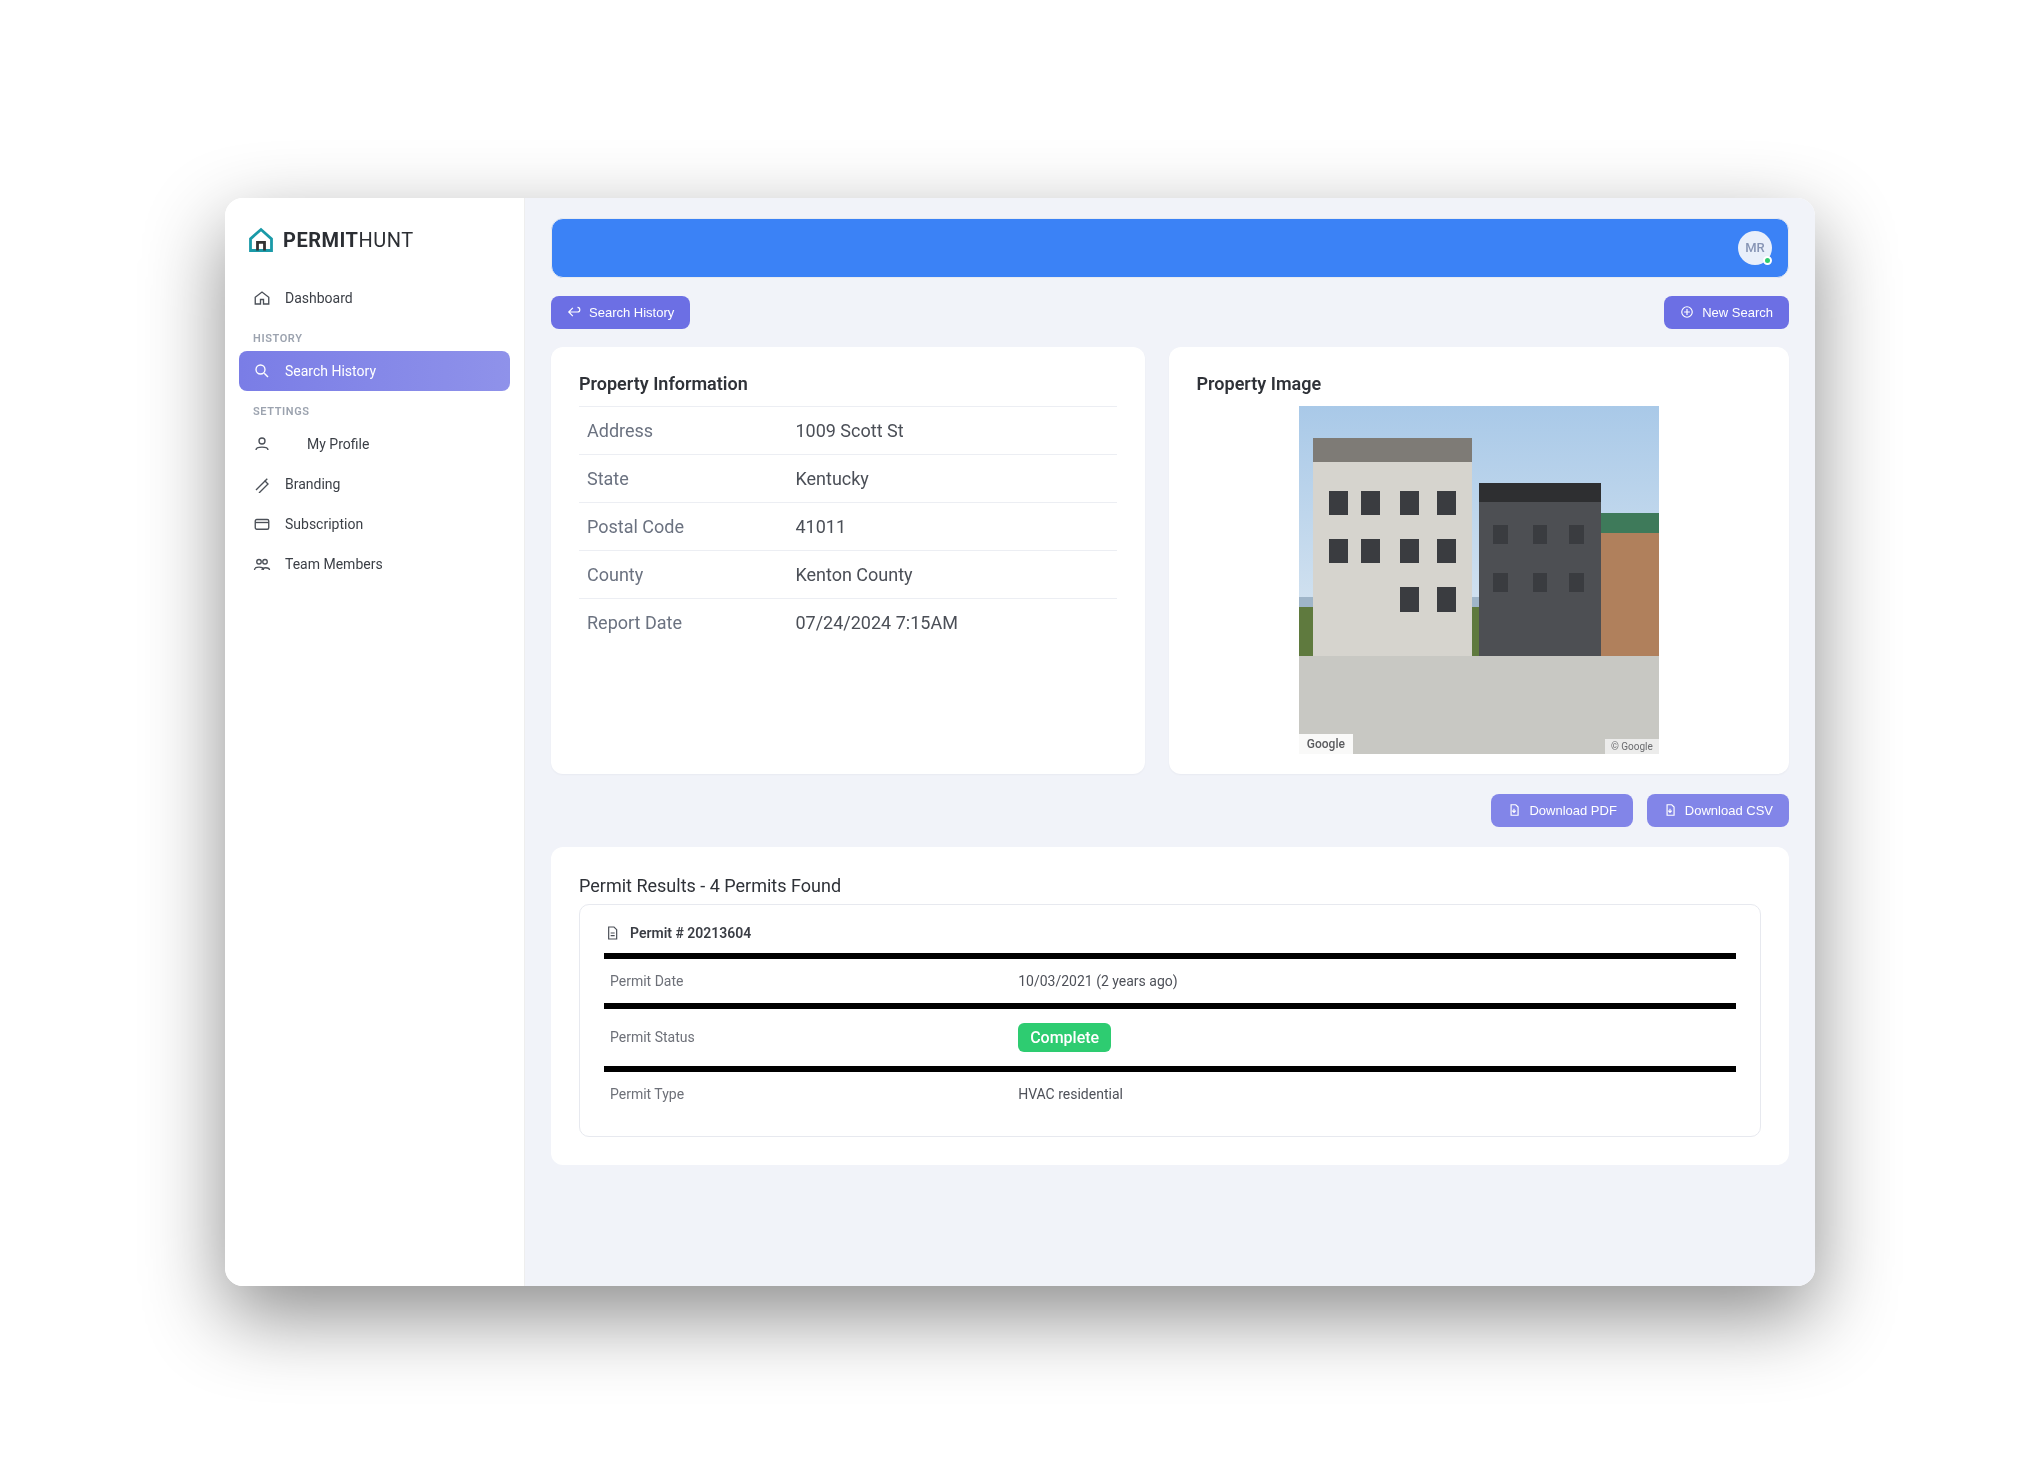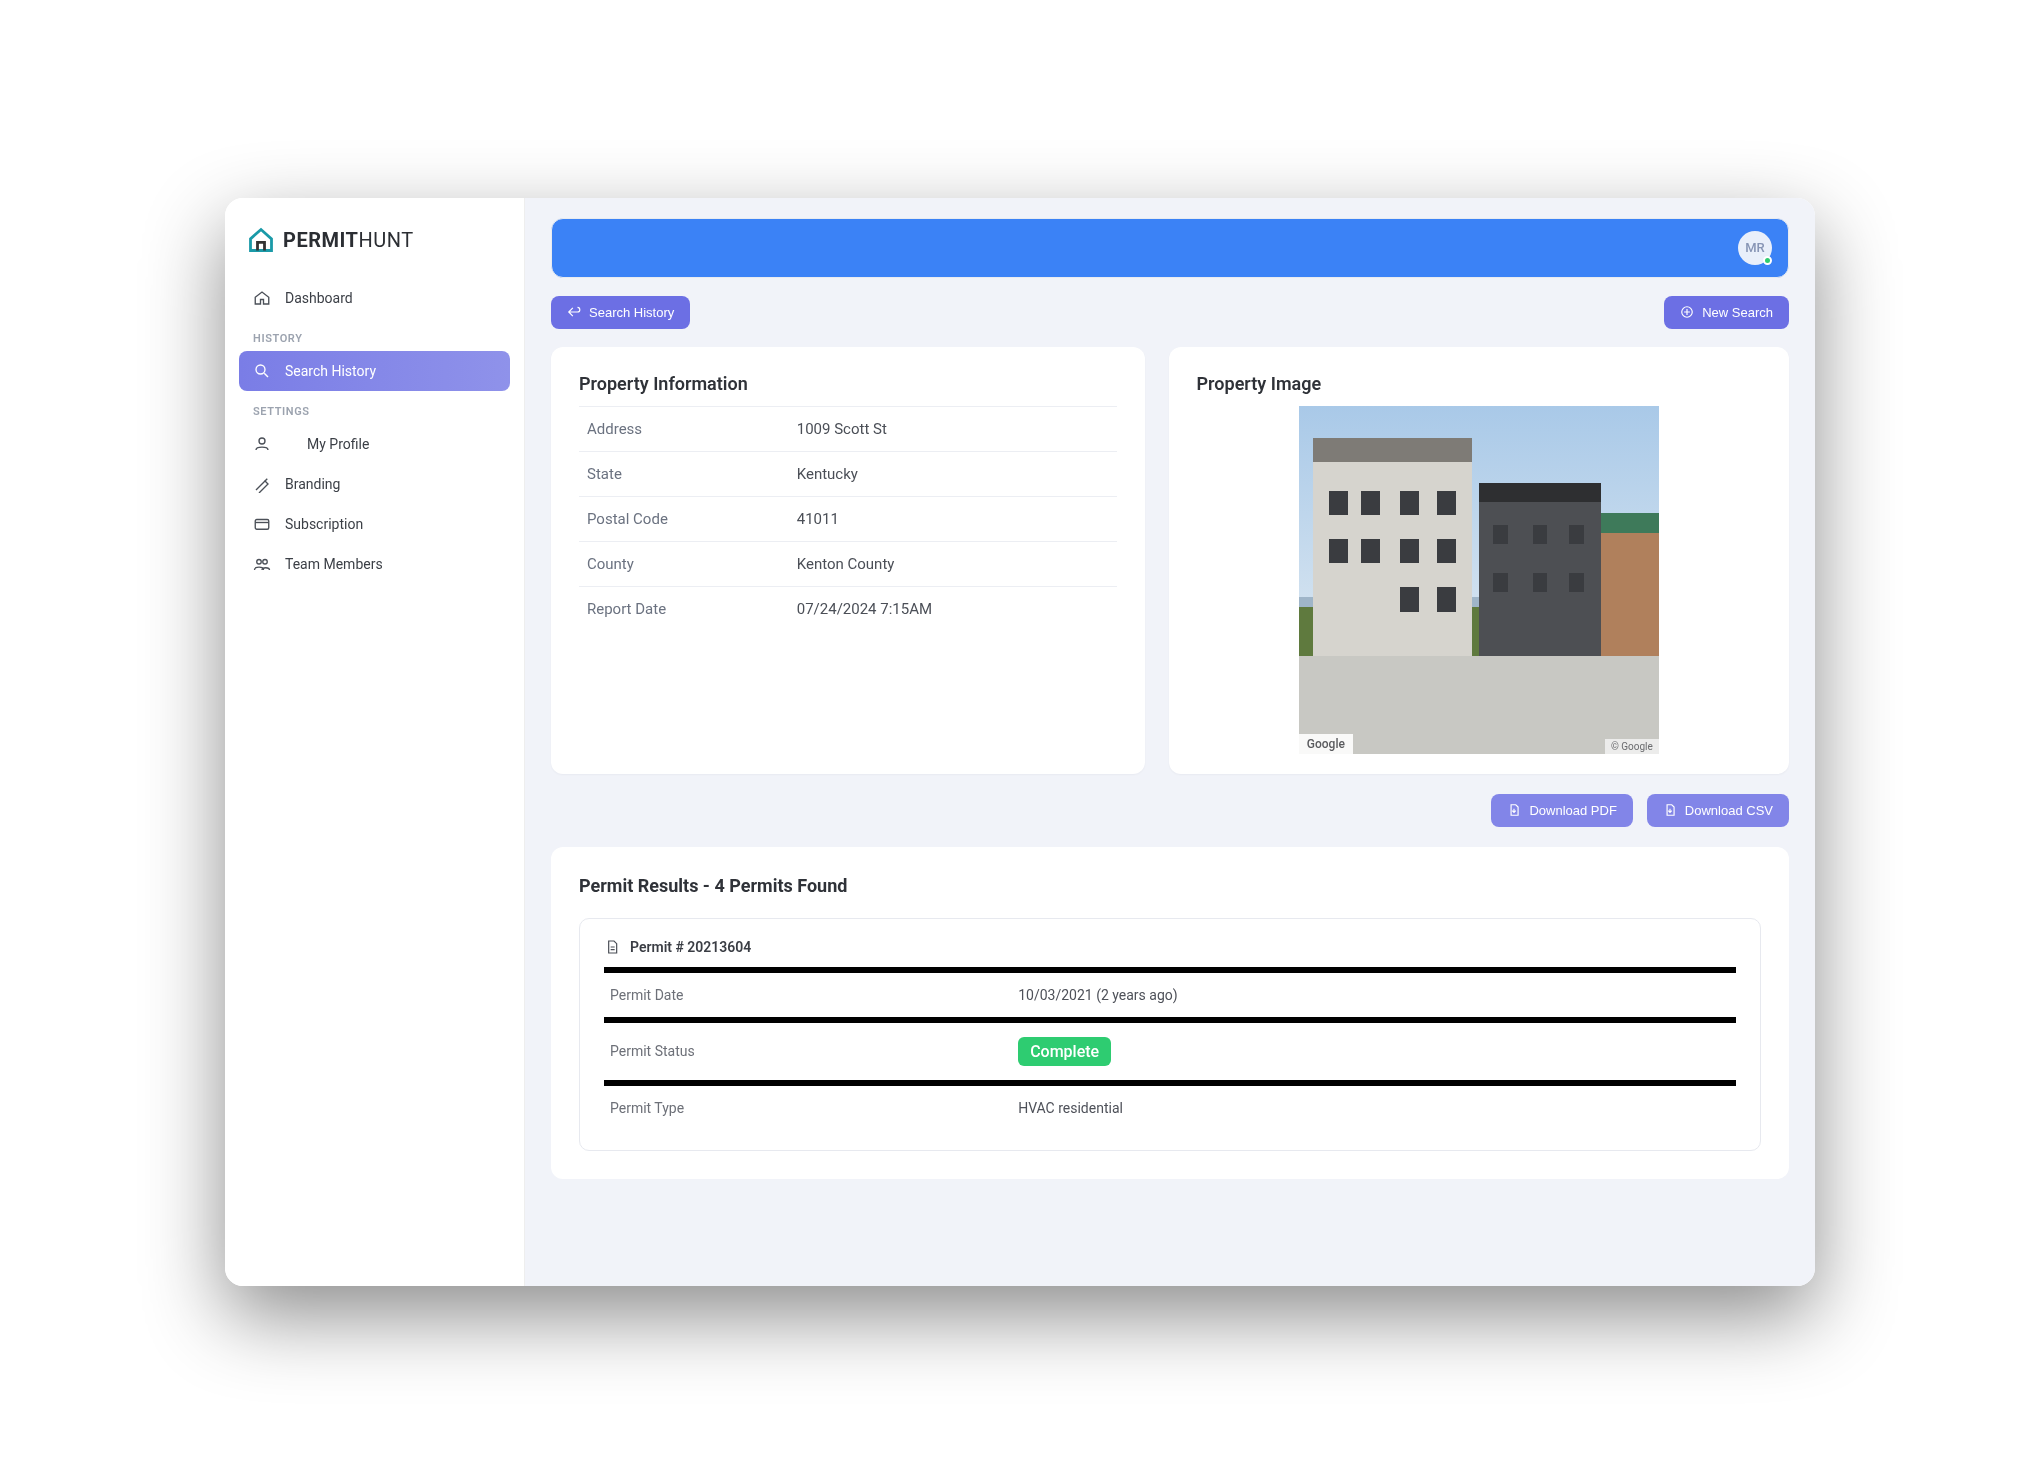--- a/index.html
+++ b/index.html
@@ -126,21 +126,21 @@
 .card h3 {
   font-size:18px;
   font-weight:600;
   color:#2f3238;
   margin-bottom:12px;
 }
 .info-table { width:100%; border-collapse:collapse; }
 .info-table tr { border-top:1px solid #eceef3; }
 .info-table td {
   padding:13px 8px;
-  font-size:15px;
+  font-size:18px;
   color:#6b7280;
 }
 .info-table td:last-child { color:#4b4f57; }
 .property-image {
   width: 360px;
   height: 348px;
   margin: 0 auto;
   background:#9fb5c8;
   position:relative;
   overflow:hidden;
@@ -152,21 +152,21 @@
 .house1 .roof{position:absolute;top:-8%;left:0;right:0;height:12%;background:#7e7b76;}
 .house2 { position:absolute; left:50%; bottom:28%; width:34%; height:46%; background:#4d4f53; }
 .house2 .roof{position:absolute;top:-8%;left:0;right:0;height:12%;background:#2e2f31;}
 .house3 { position:absolute; right:0; bottom:28%; width:16%; height:36%; background:#b0805c; }
 .house3 .roof{position:absolute;top:-14%;left:0;right:0;height:16%;background:#3e7a5a;}
 .window { position:absolute; background:#3a3c40; width:12%; height:12%; }
 .gbadge { position:absolute; left:0; bottom:0; background:rgba(255,255,255,.88); color:#5a5b5e; font-size:12px; padding:3px 8px; font-weight:500; }
 .cbadge { position:absolute; right:0; bottom:0; background:rgba(240,240,240,.9); color:#6a6b6e; font-size:10px; padding:2px 6px; }
 .download-row { display:flex; justify-content:flex-end; gap:14px; margin-bottom:20px; }
 .results-card { background:#fff; border-radius:12px; padding:28px; }
-.results-card h3 { font-size:18px; font-weight:700; color:#2f3238; margin-bottom:22px; }
+.results-card h3 { font-size:18px; font-weight:400; color:#2f3238; margin-bottom:8px; }
 .permit-box {
   border:1px solid #e7e9ef;
   border-radius:10px;
   padding:20px 24px;
 }
 .permit-title {
   display:flex; align-items:center; gap:10px;
   font-size:14px; font-weight:600; color:#3a3d44;
   padding-bottom:12px;
 }

